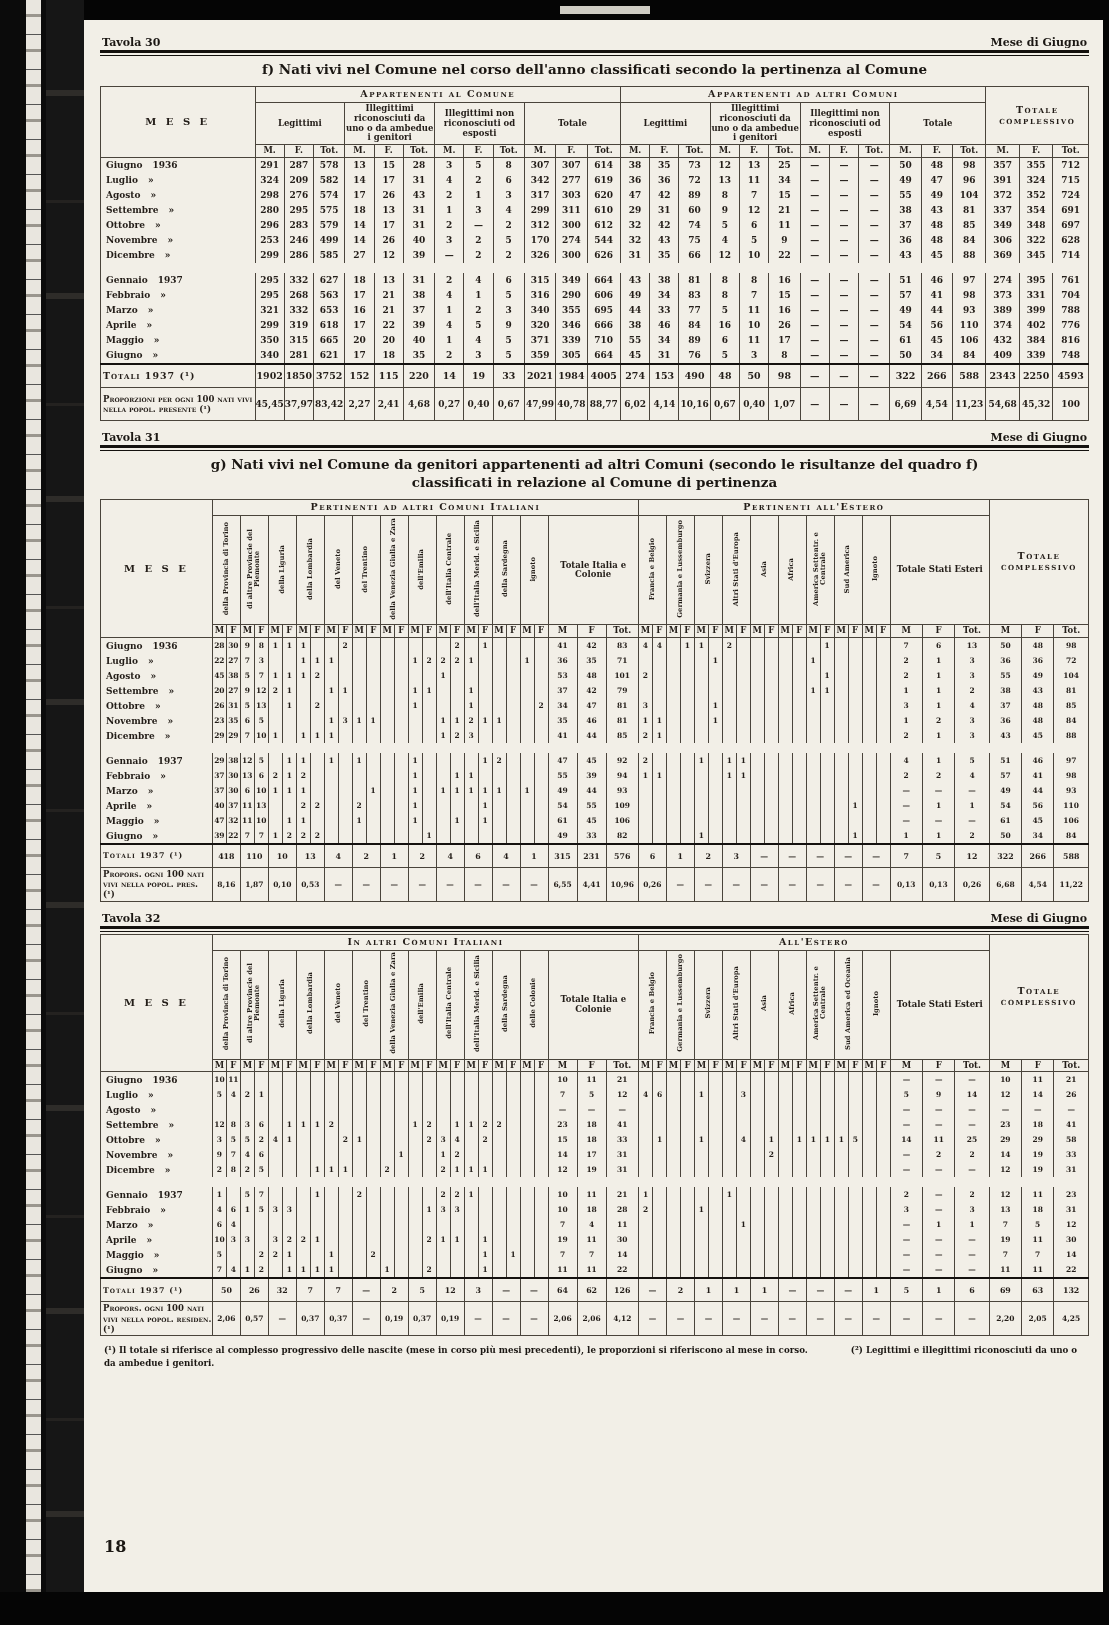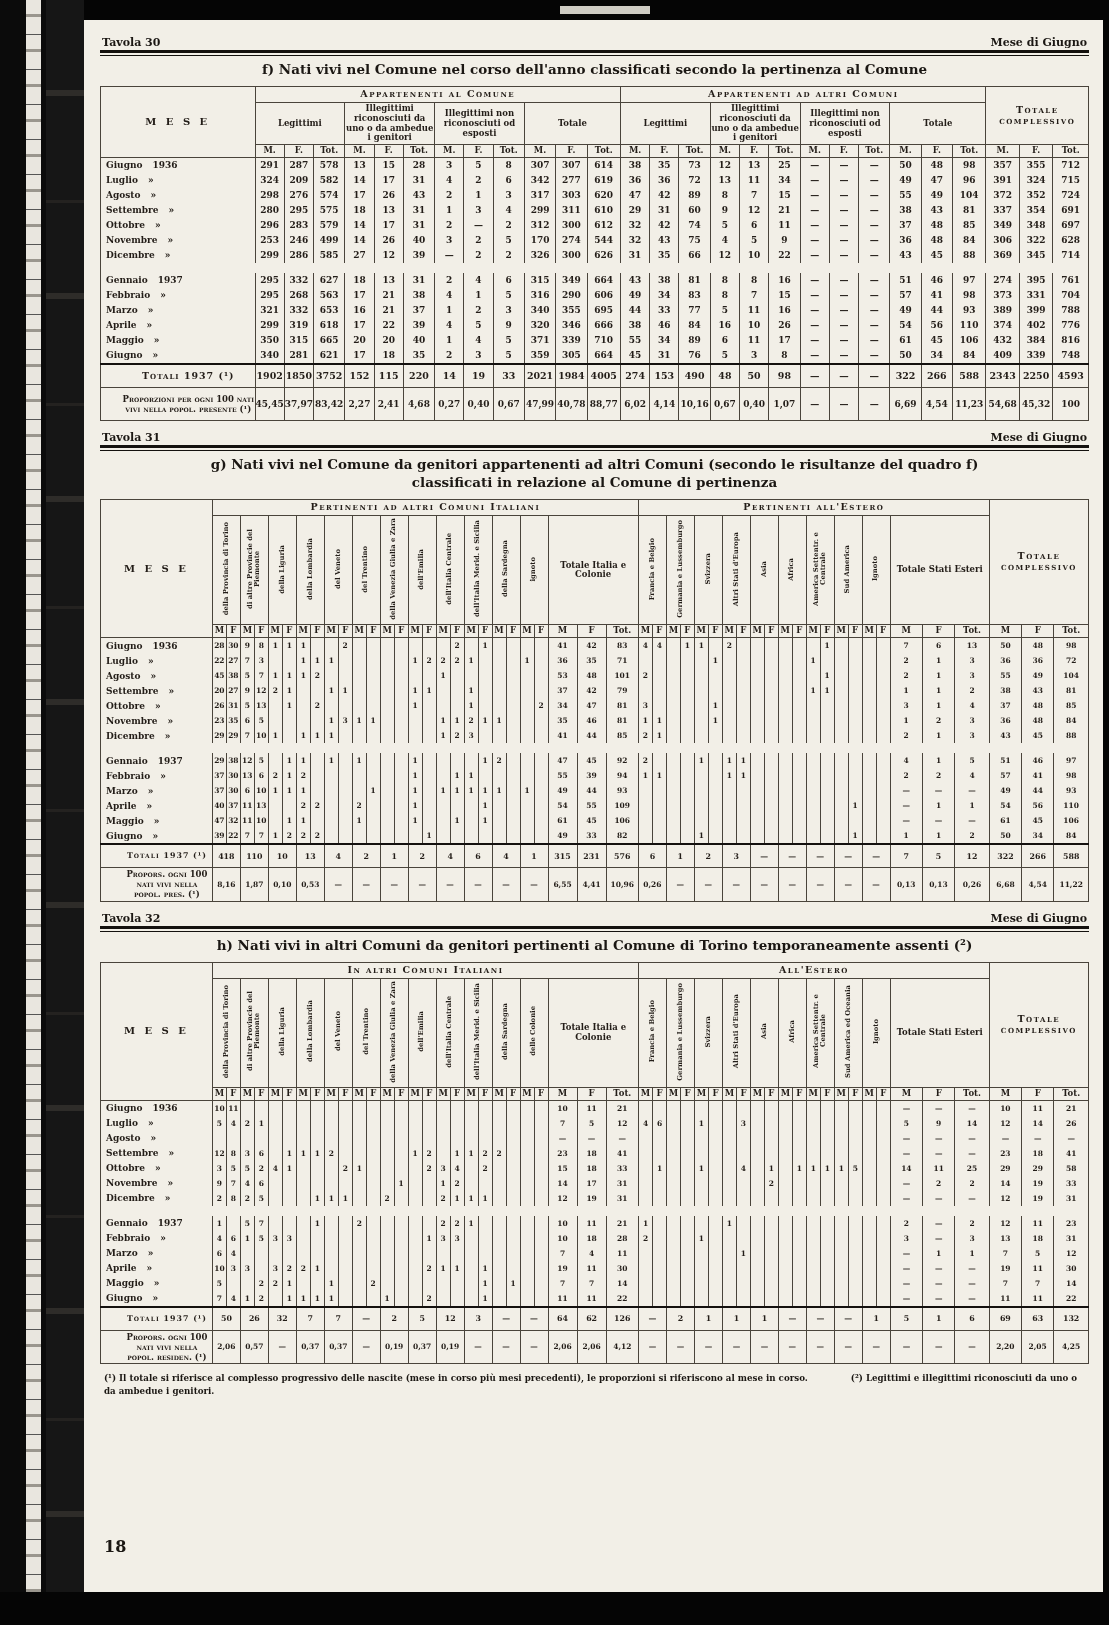--- a/index.html
+++ b/index.html
@@ -28,21 +28,21 @@
   th.rot{height:106px;}
   th.rot span{writing-mode:vertical-rl;transform:rotate(180deg);display:inline-block;
               font-size:6.8px;line-height:1.1;max-height:102px;white-space:normal;}
   th.mlabel{text-align:left;padding-left:5px;font-size:9px;border-top:none;border-bottom:none;}
   th.mlabel .yr{padding-left:10px;}
   tbody tr.datarow td{border-top:none;border-bottom:none;height:13px;}
   tr.gap td, tr.gap th{height:8px;border-top:none;border-bottom:none;}
   tr.totals th, tr.totals td{border-top:2px solid #14110e;border-bottom:1px dashed #44403a;height:20px;font-size:1.05em;}
   tr.props th, tr.props td{height:30px;}
   tr.props th.rlabel{font-size:8.5px;}
-  th.rlabel{text-align:center;padding-left:21px;line-height:1.2;font-variant:small-caps;}
+  th.rlabel{text-align:left;padding-left:2px;line-height:1.2;font-variant:small-caps;}
   tr.totals th.rlabel{font-variant:small-caps;letter-spacing:1px;}
   .footnote{font-size:8.7px;font-weight:bold;margin:8px 4px 0 4px;line-height:1.45;}
   .footnote .fn2{margin-left:40px;}
   .pageno{position:absolute;left:20px;bottom:36px;font-size:16px;font-weight:bold;}
   .topbar{position:absolute;left:0;top:0;width:1109px;height:20px;background:#050505;}
   .topbar .notch{position:absolute;top:6px;left:560px;width:90px;height:8px;background:#cfccc4;}
   .botbar{position:absolute;left:0;bottom:0;width:1109px;height:33px;background:#050505;}
 </style>
 </head>
 <body>
@@ -1529,21 +1529,20 @@
           </table>
         </div>
     </section>
 
     <section class="t32" style="margin-top:10px;">
       <div class="sect-head">
         <span>Tavola 32</span>
         <span>Mese di Giugno</span>
       </div>
       <div class="rule"></div>
-      <div class="sect-title">h) Nati vivi in altri Comuni da genitori pertinenti al Comune di Torino temporaneamente assenti (²)</div>
       <div>
           <table>
             <colgroup>
               <col style="width: 104px;">
               <col style="width: 13px;">
               <col style="width: 13px;">
               <col style="width: 13px;">
               <col style="width: 13px;">
               <col style="width: 13px;">
               <col style="width: 13px;">

